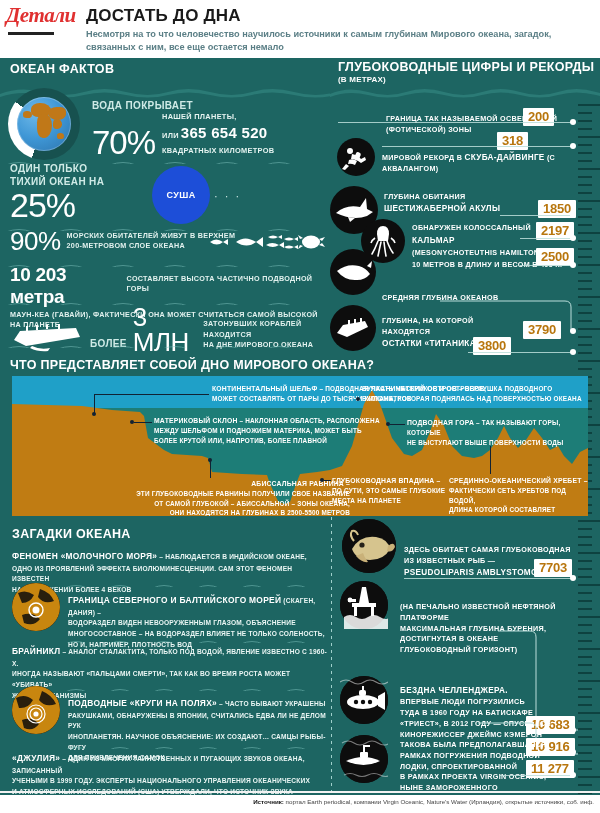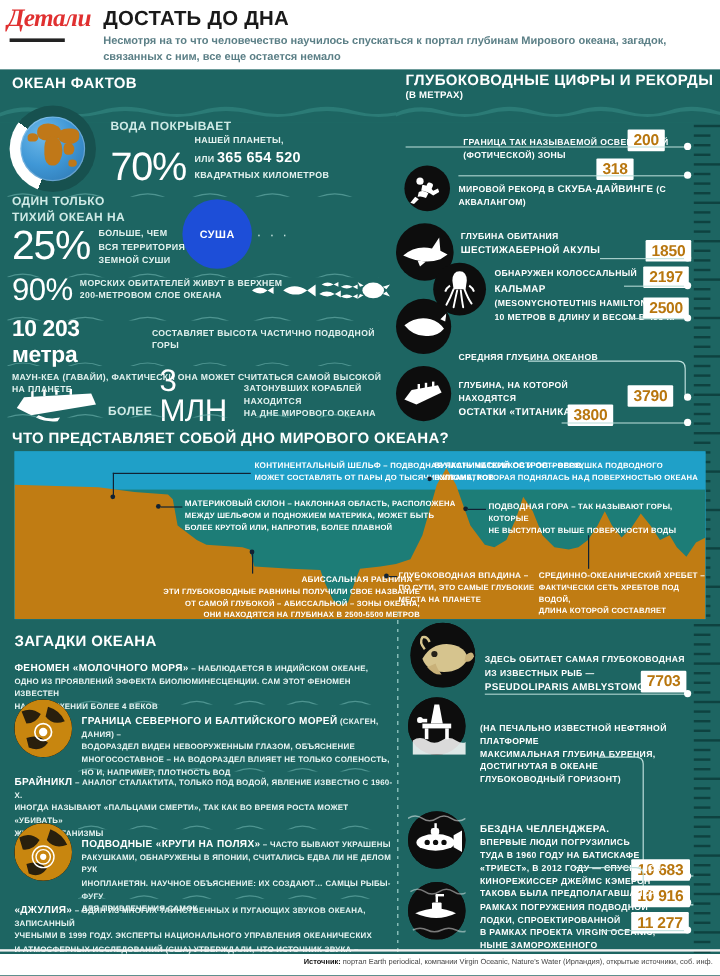--- a/index.html
+++ b/index.html
@@ -54,21 +54,21 @@
   }
   .donut-hole{position:absolute;left:9px;top:9px;width:54px;height:54px;border-radius:50%;
     background:radial-gradient(circle at 34% 30%,#6db8e8 0%,#3f97d6 48%,#2b72ab 100%);
     overflow:hidden;box-shadow:0 0 0 1px rgba(255,255,255,.25) inset;}
   .land{position:absolute;background:#c07818;border-radius:45% 55% 50% 40%;}
 
   .fact70{position:absolute;left:92px;top:100px;width:235px;}
   .lbl-caps{font-size:10px;font-weight:bold;letter-spacing:.35px;color:#cfeae6;}
   .big-num{font-size:33px;font-weight:normal;line-height:.95;color:#ffffff;letter-spacing:-1px;}
   .mid-note{font-size:7.4px;font-weight:bold;letter-spacing:.3px;color:#e6f4f1;line-height:1.5;}
-  .mid-note b{font-size:12px;color:#ffffff;}
+  .mid-note b{font-size:15px;color:#ffffff;}
 
   .fact25{position:absolute;left:10px;top:163px;width:170px;}
   .num25{font-size:34px;line-height:.95;letter-spacing:-1px;}
 
   .circle-land{position:absolute;left:152px;top:166px;width:58px;height:58px;border-radius:50%;
     background:#1d4ed8;display:flex;align-items:center;justify-content:center;
     font-size:9px;font-weight:bold;color:#ffffff;letter-spacing:.4px;}
   .circle-ocean{position:absolute;left:232px;top:158px;width:70px;height:70px;border-radius:50%;
     background:#7ec8ef;display:flex;flex-direction:column;align-items:center;justify-content:center;
     font-size:9.5px;font-weight:bold;color:#16514f;letter-spacing:.4px;line-height:1.25;}
@@ -125,21 +125,21 @@
 <body>
 
 <div class="page">
 
   <div class="header">
     <div class="logo">
       <div class="logo-word">Детали</div>
       <div class="logo-rule"></div>
     </div>
     <div class="head-title">ДОСТАТЬ ДО ДНА</div>
-    <div class="head-sub">Несмотря на то что человечество научилось спускаться к портал глубинам Мирового океана, загадок, связанных с ним, все еще остается немало</div>
+    <div class="head-sub">Несмотря на то что человечество научилось источники к самым глубинам Мирового океана, загадок, связанных с ним, все еще остается немало</div>
   </div>
 
   <div class="band"></div>
 
   <div class="sec-title of-title">ОКЕАН ФАКТОВ</div>
 
   <div class="wave" style="left:0;top:86px;width:330px;height:16px;">
     <svg width="330" height="16" viewBox="0 0 330 16" preserveAspectRatio="none">
       <path d="M0,8 Q20,0 42,6 T84,6 T126,6 T168,6 T210,6 T252,6 T294,6 T336,6 L336,16 L0,16 Z" fill="#2b7b76"></path>
       <path d="M0,11 Q20,4 42,9 T84,9 T126,9 T168,9 T210,9 T252,9 T294,9 T336,9 L336,16 L0,16 Z" fill="#1d6562"></path>
@@ -175,27 +175,22 @@
 
   <div class="thinwave" style="left:6px;top:155px;width:310px;">
     <svg width="310" height="9" viewBox="0 0 310 9" preserveAspectRatio="none">
       <path d="M0,5 Q13,0 26,5 T52,5 T78,5 T104,5 T130,5 T156,5 T182,5 T208,5 T234,5 T260,5 T286,5 T312,5" fill="none" stroke="#7fc4bf" stroke-width="1"></path>
     </svg>
   </div>
 
   <div class="fact25">
     <div class="lbl-caps">ОДИН ТОЛЬКО</div>
     <div class="lbl-caps" style="margin-top:2px;">ТИХИЙ ОКЕАН НА</div>
-    <div style="display:flex;align-items:flex-start;gap:7px;margin-top:2px;">
+    <div style="display:flex;align-items:center;gap:7px;margin-top:2px;">
       <div class="big-num num25">25%</div>
-      <div class="mid-note" style="padding-bottom:3px;">
-        <div>БОЛЬШЕ, ЧЕМ</div>
-        <div>ВСЯ ТЕРРИТОРИЯ</div>
-        <div>ЗЕМНОЙ СУШИ</div>
-      </div>
     </div>
   </div>
 
   <div class="circle-land">СУША</div>
   <div class="dots3">· · ·</div>
 
   <div class="thinwave" style="left:6px;top:222px;width:310px;">
     <svg width="310" height="9" viewBox="0 0 310 9" preserveAspectRatio="none">
       <path d="M0,5 Q13,0 26,5 T52,5 T78,5 T104,5 T130,5 T156,5 T182,5 T208,5 T234,5 T260,5 T286,5 T312,5" fill="none" stroke="#7fc4bf" stroke-width="1"></path>
     </svg>

